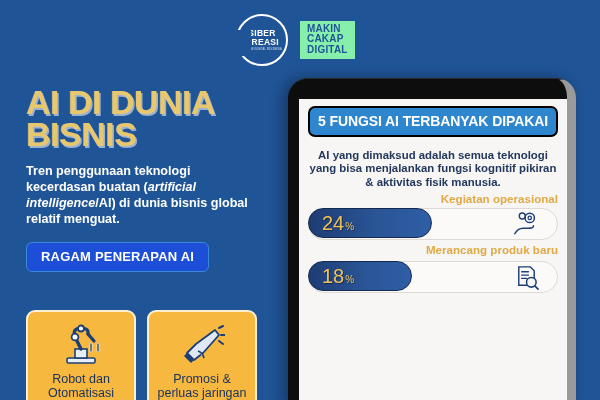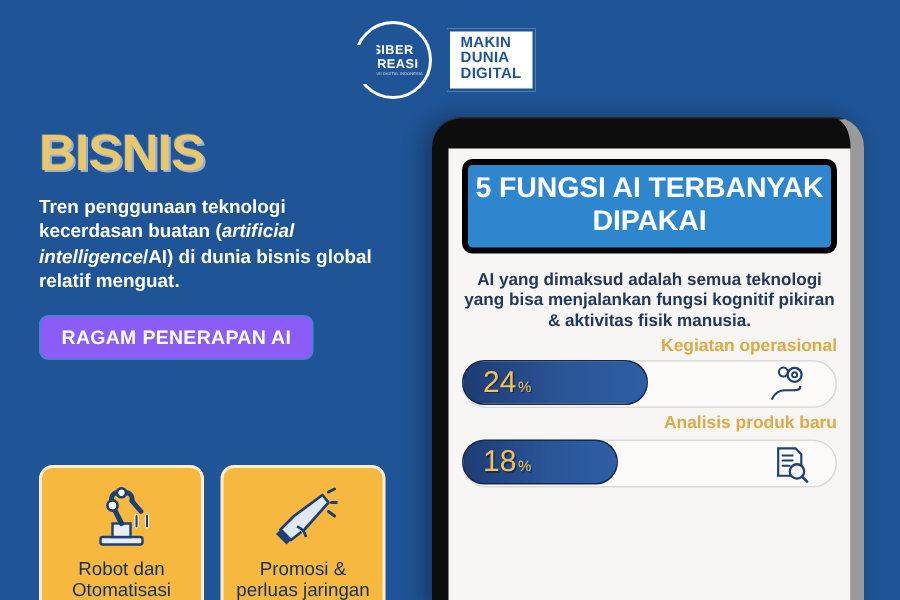--- a/index.html
+++ b/index.html
@@ -22,21 +22,21 @@
     content:"";position:absolute;left:-3px;top:14px;width:16px;height:26px;
     background:#1f5496;
   }
   .logo-siber .l1,.logo-siber .l2{
     color:#fff;font-weight:bold;line-height:1.02;letter-spacing:.3px;
   }
   .logo-siber .l1{font-size:8.5px;}
   .logo-siber .l2{font-size:8.5px;}
   .logo-siber .l3{color:#cfe0f3;font-size:2.6px;margin-top:1px;letter-spacing:.1px;}
   .logo-makin{
-    background:#ffffff;border:2px solid #1f5496;padding:3px 7px 4px 7px;
+    background:#86efac;border:2px solid #1f5496;padding:3px 7px 4px 7px;
     display:flex;flex-direction:column;align-items:flex-start;
   }
   .logo-makin span{
     color:#1f5496;font-weight:bold;font-size:10px;line-height:1.04;letter-spacing:.2px;
   }
 
   
   .left{position:absolute;left:26px;top:86px;width:250px;z-index:5;}
   .headline{
     color:#e9c86d;font-size:34px;font-weight:bold;line-height:.95;
@@ -44,21 +44,21 @@
     text-shadow:1.5px 1.5px 0 rgba(255,255,255,.55), -0.5px -0.5px 0 rgba(255,255,255,.25);
   }
   .headline .l2{display:block;}
   .subtitle{
     color:#ffffff;font-size:12.6px;font-weight:bold;line-height:1.28;
     margin-top:12px;width:232px;
   }
   .subtitle i{font-style:italic;}
   .badge{
     display:inline-block;margin-top:15px;
-    background:#8b5cf6;color:#ffffff;font-weight:bold;font-size:13px;
+    background:#1d4ed8;color:#ffffff;font-weight:bold;font-size:13px;
     padding:6px 14px 7px 14px;border-radius:6px;letter-spacing:.2px;
     border:1px solid #3a88d8;
   }
 
   
   .cards{position:absolute;left:26px;top:310px;display:flex;gap:11px;z-index:5;}
   .card{
     width:110px;height:100px;background:#f6b83f;border-radius:9px;
     border:2px solid #fdf0d0;
     display:flex;flex-direction:column;align-items:center;
@@ -76,23 +76,23 @@
     background:#0d0d0d;border-radius:20px 20px 0 0;
     box-shadow:-5px 0 14px rgba(0,0,0,.32);z-index:6;box-sizing:border-box;
     border-right:9px solid #9a9a9a;border-top:1px solid #2a2a2a;
   }
   .screen{
     position:absolute;left:11px;top:20px;right:0px;bottom:0;
     background:#f7f6f4;overflow:hidden;
   }
   .sc-head{
     margin:7px 9px 12px 9px;background:#2e86cf;border-radius:7px;
-    color:#fff;font-weight:bold;font-size:19px;text-align:center;
+    color:#fff;font-weight:bold;font-size:14px;text-align:center;
     padding:5px 2px 6px 2px;letter-spacing:-.1px;
-    border:4px solid #000000;
+    border:2px solid #000000;
   }
   .sc-desc{
     margin:7px 8px 0 8px;color:#23385c;font-weight:bold;font-size:11.4px;
     line-height:1.17;text-align:center;
   }
 
   .row{margin:4px 9px 0 9px;}
   .row .lbl{
     color:#e0a945;font-size:11.6px;font-weight:bold;text-align:right;
     line-height:1.1;margin-bottom:2px;
@@ -124,27 +124,28 @@
 <div class="stage">
 
   <div class="logos">
     <div class="logo-siber">
       <div class="l1">SIBER</div>
       <div class="l2">KREASI</div>
       <div class="l3">LITERASI DIGITAL INDONESIA</div>
     </div>
     <div class="logo-makin">
       <span>MAKIN</span>
-      <span>DUNIA</span>
+      <span>CAKAP</span>
       <span>DIGITAL</span>
     </div>
   </div>
 
   <div class="left">
     <div class="headline">
+      <span>AI DI DUNIA</span>
       <span class="l2">BISNIS</span>
     </div>
     <div class="subtitle">
       <span>Tren penggunaan teknologi kecerdasan buatan (</span><i>artificial intelligence</i><span>/AI) di dunia bisnis global relatif menguat.</span>
     </div>
     <div class="badge">RAGAM PENERAPAN AI</div>
   </div>
 
   <div class="cards">
     <div class="card">
@@ -194,21 +195,21 @@
               <circle cx="19" cy="7" r="1.8" fill="none" stroke="#1d3f76" stroke-width="1.4"></circle>
               <circle cx="11" cy="5" r="3.2" fill="none" stroke="#1d3f76" stroke-width="1.5"></circle>
               <path d="M3 24 q3 -6 9 -6 l7 0" stroke="#1d3f76" stroke-width="1.6" fill="none" stroke-linecap="round"></path>
               <path d="M19 18 q4 0 4 -2.5" stroke="#1d3f76" stroke-width="1.6" fill="none" stroke-linecap="round"></path>
             </svg>
           </div>
         </div>
       </div>
 
       <div class="row">
-        <div class="lbl">Analisis produk baru</div>
+        <div class="lbl">Merancang produk baru</div>
       </div>
 
       <div class="row">
         <div class="track">
           <div class="fill" style="width: 42%;">
             <span class="pct"><span>18</span><small>%</small></span>
           </div>
           <div class="ricon">
             <svg width="27" height="26" viewBox="0 0 28 27">
               <path d="M6 3 L18 3 L22 7 L22 22 L6 22 Z" fill="none" stroke="#1d3f76" stroke-width="1.5"></path>

